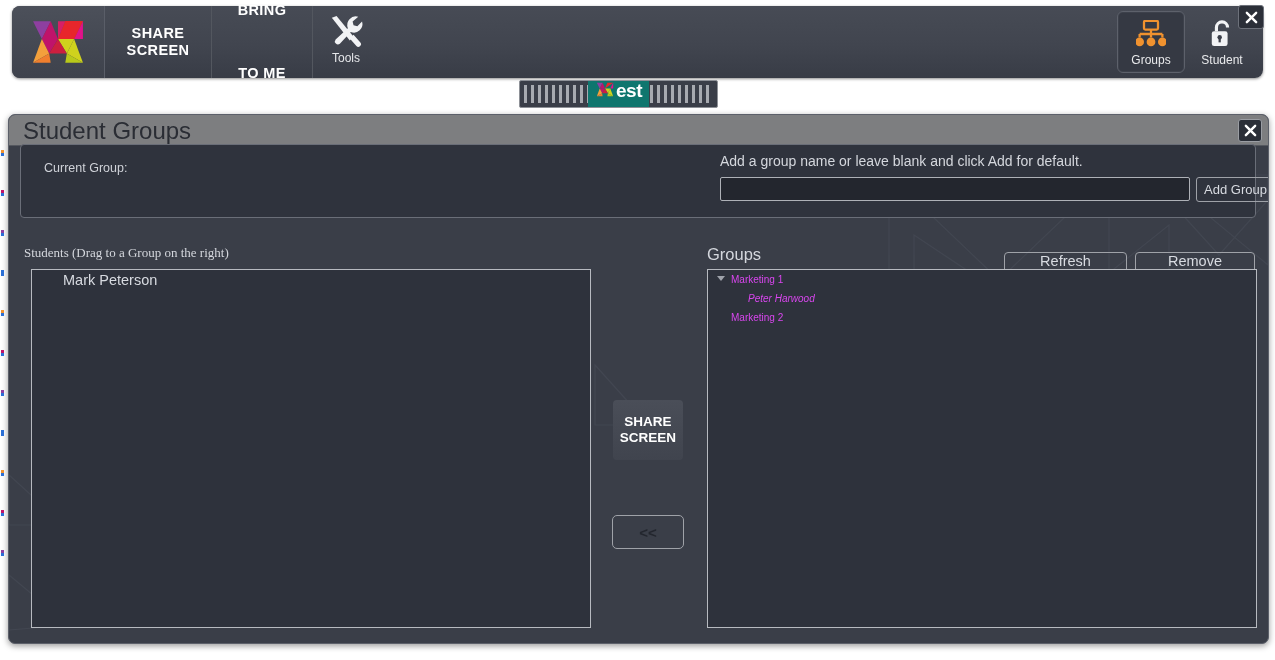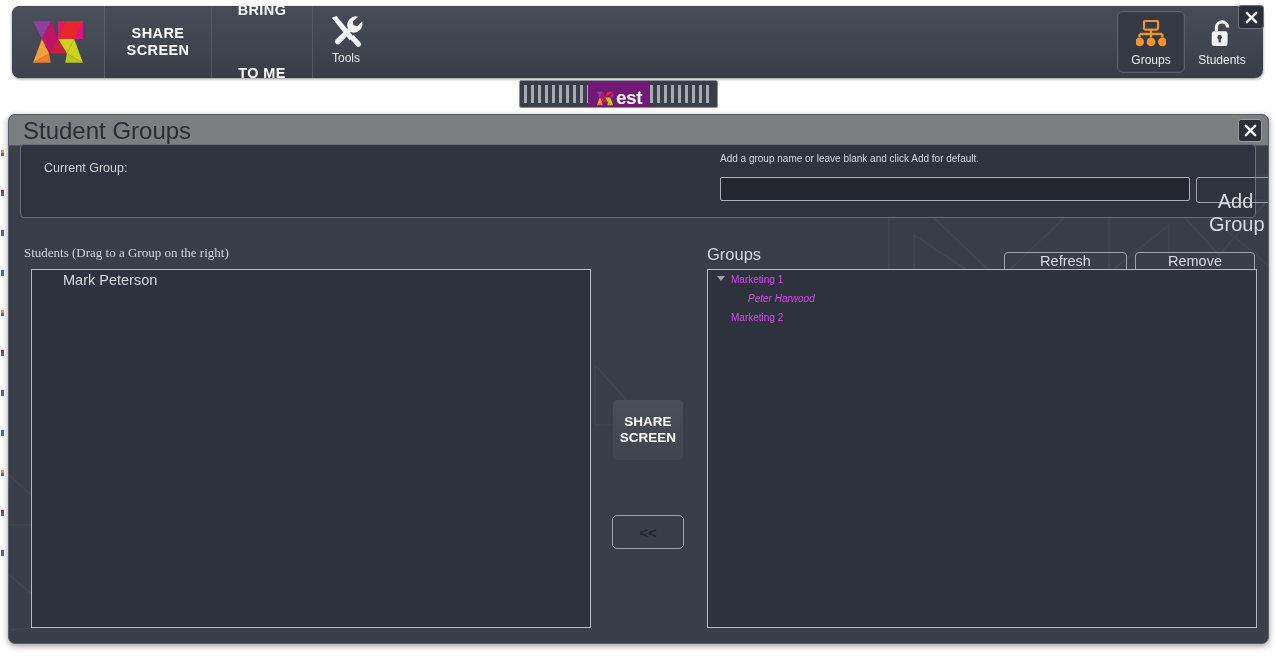--- a/index.html
+++ b/index.html
@@ -130,24 +130,24 @@
     justify-content: center;
     overflow: hidden;
   }
   .grip-stripes {
     position:absolute; left:4px; top:4px; right:4px; bottom:4px;
     background: repeating-linear-gradient(90deg,#a7aab0 0px,#a7aab0 3px,#3a3e48 3px,#3a3e48 7px);
   }
   .grip-logo {
     position: relative;
     z-index: 2;
-    background: #701a75;
+    background: #0f766e;
     padding: 8px 7px;
     display: flex;
-    align-items: flex-end;
+    align-items: flex-start;
     height: 100%;
   }
   .grip-logo .xmark { width: 20px; height: 17px; margin-right: 1px; }
   .grip-logo .est {
     color: #ffffff;
     font-weight: bold;
     font-size: 19px;
     letter-spacing: -0.5px;
     line-height: 19px;
   }
@@ -223,21 +223,21 @@
     position: absolute;
     left: 143px; top: 7px;
     color: #c9ccd3;
     font-size: 22px;
   }
 
   #add-group-hint {
     position: absolute;
     left: 699px; top: 8px;
     color: #d4d7dd;
-    font-size: 10px;
+    font-size: 14px;
   }
   #group-name-input {
     position: absolute;
     left: 699px; top: 32px;
     width: 470px; height: 24px;
     background: #23262e;
     border: 1px solid #aeb1b7;
     border-radius: 2px;
     color: #e4e6ea;
     font-size: 14px;
@@ -247,24 +247,24 @@
     font-family: "Liberation Sans", sans-serif;
   }
   #add-group-button {
     position: absolute;
     left: 1175px; top: 32px;
     width: 79px; height: 25px;
     background: transparent;
     border: 1px solid #9fa2a8;
     border-radius: 3px;
     color: #d8dbe1;
-    font-size: 20px;
-    cursor: pointer;
-    font-family: "Liberation Sans", sans-serif;
-    padding: 12px;
+    font-size: 13px;
+    cursor: pointer;
+    font-family: "Liberation Sans", sans-serif;
+    padding: 1px;
   }
 
   
   .rr-btn {
     position: absolute;
     height: 27px;
     background: transparent;
     border: 1px solid #9fa2a8;
     border-radius: 4px;
     color: #d8dbe1;
@@ -443,21 +443,21 @@
 
     <div class="tb-right-item" id="nav-unlocked">
       <span class="ic">
         <svg width="26" height="30" viewBox="0 0 28 32">
           <path d="M8 13 V9 a6 6 0 0 1 12 0" fill="none" stroke="#f2f3f5" stroke-width="3.4"></path>
           <rect x="3" y="13" width="17" height="16" rx="2.5" fill="#f2f3f5"></rect>
           <circle cx="11.5" cy="19.5" r="2.4" fill="#3b3f49"></circle>
           <rect x="10.3" y="20" width="2.4" height="5" fill="#3b3f49"></rect>
         </svg>
       </span>
-      <span class="lbl">Students</span>
+      <span class="lbl">Student</span>
     </div>
   </div>
 
   <div id="toolbar-close">
     <svg width="13" height="13" viewBox="0 0 14 14">
       <path d="M2 2 L12 12 M12 2 L2 12" stroke="#ffffff" stroke-width="2.6" stroke-linecap="round"></path>
     </svg>
   </div>
 </div>
 

